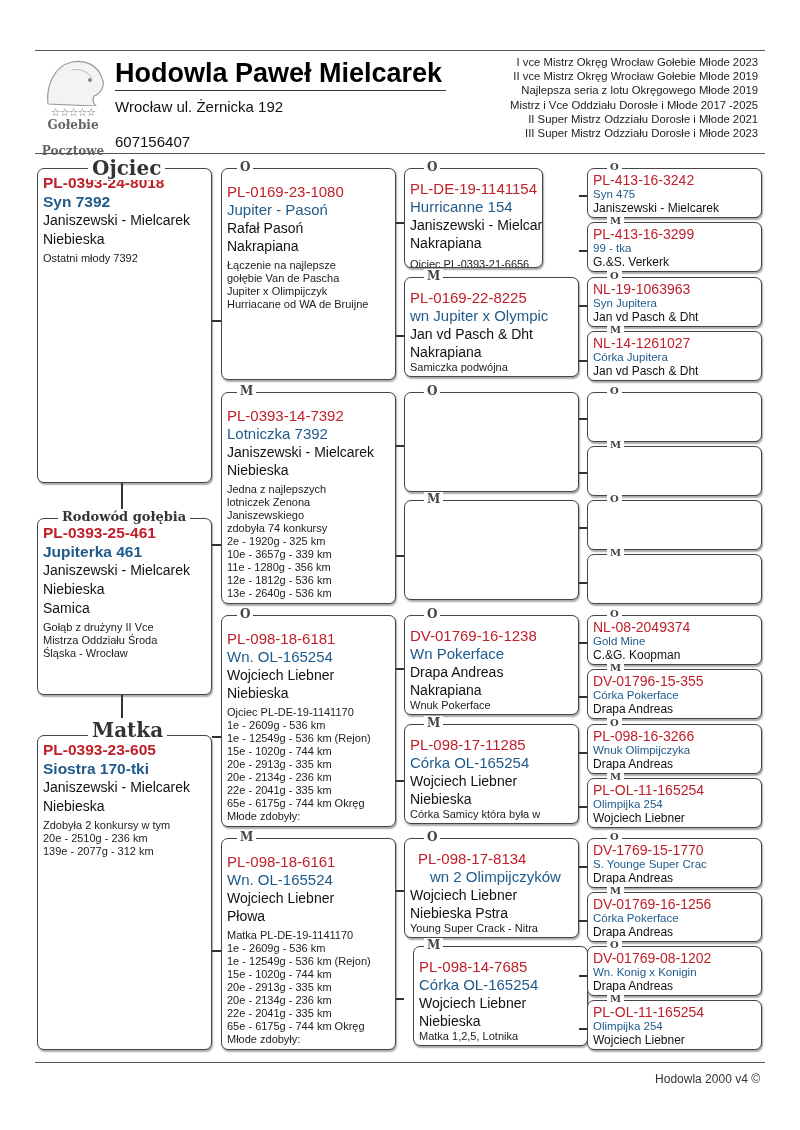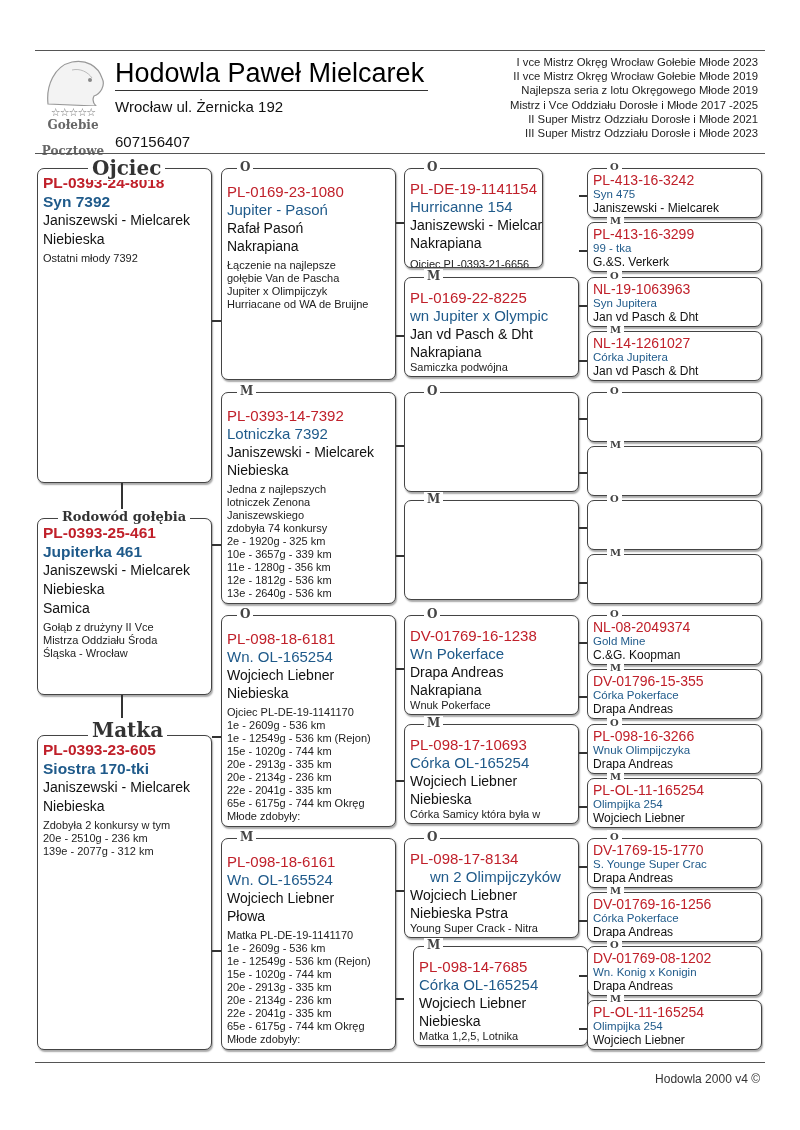--- a/index.html
+++ b/index.html
@@ -3,21 +3,21 @@
 <meta charset="utf-8">
 <style>
   html, body { margin:0; padding:0; background:#fff; }
   body { width:800px; height:1130px; position:relative; overflow:hidden; font-family:"Liberation Sans", sans-serif; color:#111; }
   .hr { position:absolute; left:35px; width:730px; height:0; border-top:1.5px solid #555; }
   .logo { position:absolute; left:36px; top:56px; width:74px; height:92px; }
   .logo .head { position:absolute; left:6px; top:0; width:66px; height:50px; }
   .logo .stars { position:absolute; left:0; top:50px; width:74px; text-align:center; font-size:11px; color:#777; letter-spacing:-1px; }
   .logo .l1, .logo .l2 { position:absolute; left:0; width:74px; text-align:center; font-family:"DejaVu Serif", serif; font-weight:bold; color:#666; font-size:12px; }
   .logo .l1 { top:62px; } .logo .l2 { top:88px; }
-  .title { position:absolute; left:115px; top:56px; font-size:27px; font-weight:normal; color:#000; border-bottom:1.5px solid #333; padding-right:4px; line-height:34px; }
+  .title { position:absolute; left:115px; top:56px; font-size:27px; font-weight:bold; color:#000; border-bottom:1.5px solid #333; padding-right:4px; line-height:34px; }
   .addr { position:absolute; left:115px; top:98px; font-size:15px; }
   .phone { position:absolute; left:115px; top:133px; font-size:15px; }
   .achv { position:absolute; right:42px; top:55px; text-align:right; font-size:11.3px; line-height:14.2px; color:#222; }
   .box { position:absolute; border:1.3px solid #444; border-radius:7px; box-shadow:1px 1.5px 1.5px #aaa; background:#fff; box-sizing:border-box; padding:4px 5px 0 5px; overflow:hidden; }
   .lblwrap { position:absolute; overflow:visible; }
   .ring { color:#c0202a; font-size:15px; line-height:18px; white-space:nowrap; }
   .name { color:#1f5a8a; font-size:15px; line-height:18px; white-space:nowrap; }
   .brd { font-size:14px; line-height:18px; white-space:nowrap; }
   .col { font-size:14px; line-height:19px; }
   .note { font-size:11px; line-height:13px; color:#222; margin-top:3px; }
@@ -232,33 +232,33 @@
       <div class="brd" style="line-height: 18px;">Drapa Andreas</div>
       <div class="col" style="line-height: 18px;">Nakrapiana</div>
       <div class="note" style="margin-top: 0px;">
         <div>Wnuk Pokerface</div>
       </div>
     </div>
     <div class="lblwrap" style="left: 424px; top: 607px;">
       <span style="position: absolute; background: rgb(255, 255, 255); padding: 0px 3px; font-family: &quot;DejaVu Serif&quot;, serif; font-weight: bold; color: rgb(68, 68, 68); font-size: 12px; line-height: 14px; white-space: nowrap;">O</span>
     </div>
     <div class="box " style="left: 404px; top: 724px; width: 175px; height: 100px; padding-top: 11px;">
-      <div class="ring" style="line-height: 18px;">PL-098-17-10693</div>
+      <div class="ring" style="line-height: 18px;">PL-098-17-11285</div>
       <div class="name" style="line-height: 18px;">Córka OL-165254</div>
       <div class="brd" style="line-height: 18px;">Wojciech Liebner</div>
       <div class="col" style="line-height: 18px;">Niebieska</div>
       <div class="note" style="margin-top: 0px;">
         <div>Córka Samicy która była w</div>
       </div>
     </div>
     <div class="lblwrap" style="left: 424px; top: 716px;">
       <span style="position: absolute; background: rgb(255, 255, 255); padding: 0px 3px; font-family: &quot;DejaVu Serif&quot;, serif; font-weight: bold; color: rgb(68, 68, 68); font-size: 12px; line-height: 14px; white-space: nowrap;">M</span>
     </div>
     <div class="box " style="left: 404px; top: 838px; width: 175px; height: 100px; padding-top: 11px;">
-      <div class="ring" style="line-height: 18px;">PL-098-17-8134</div>
+      <div class="ring" style="line-height: 18px; margin-left: 8px;">PL-098-17-8134</div>
       <div class="name" style="line-height: 18px; margin-left: 20px;">wn 2 Olimpijczyków</div>
       <div class="brd" style="line-height: 18px;">Wojciech Liebner</div>
       <div class="col" style="line-height: 18px;">Niebieska Pstra</div>
       <div class="note" style="margin-top: 0px;">
         <div>Young Super Crack - Nitra</div>
       </div>
     </div>
     <div class="lblwrap" style="left: 424px; top: 830px;">
       <span style="position: absolute; background: rgb(255, 255, 255); padding: 0px 3px; font-family: &quot;DejaVu Serif&quot;, serif; font-weight: bold; color: rgb(68, 68, 68); font-size: 12px; line-height: 14px; white-space: nowrap;">O</span>
     </div>

